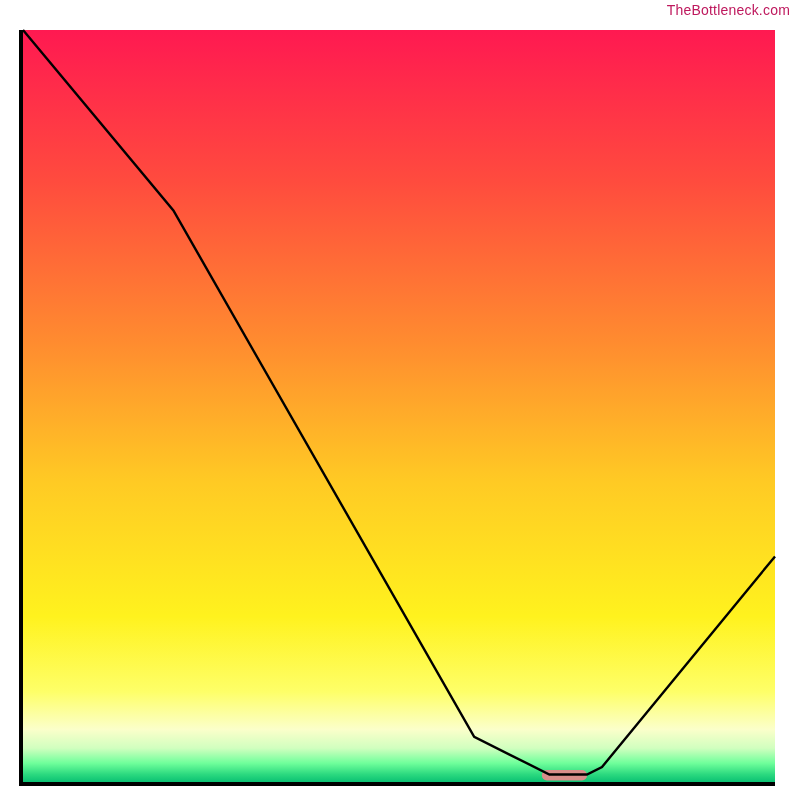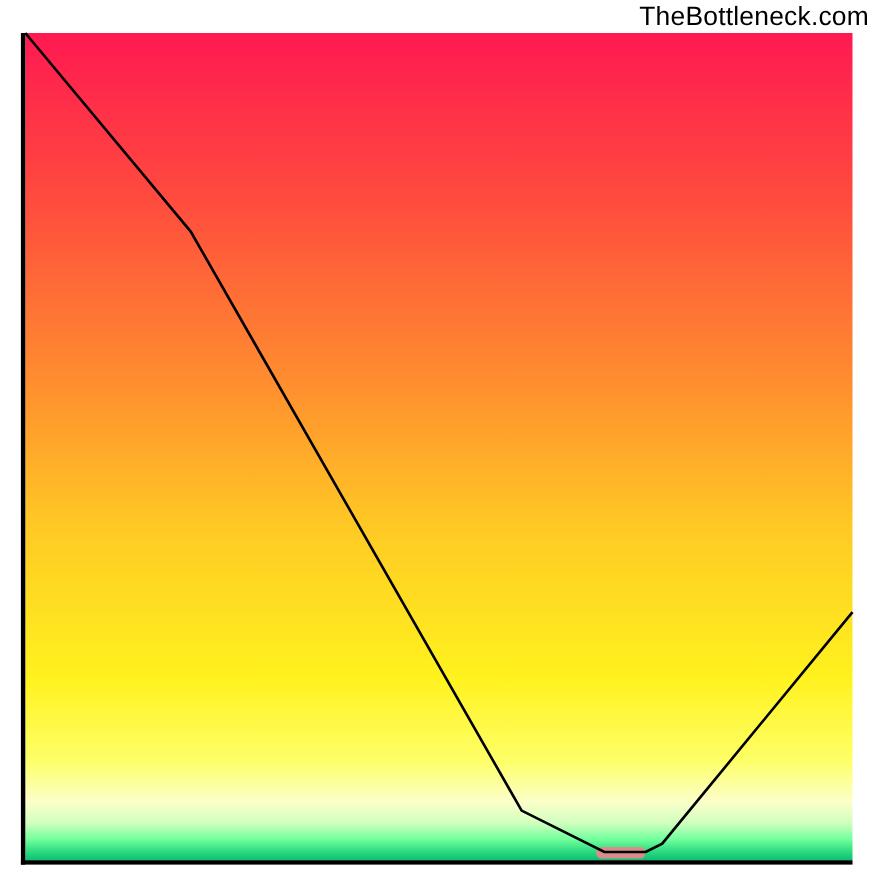--- a/index.html
+++ b/index.html
@@ -12,22 +12,22 @@
   }
   .container {
     position: relative;
     width: 800px;
     height: 800px;
   }
   .watermark {
     position: absolute;
     top: 2px;
     right: 10px;
-    color: #000000;
-    font-size: 24px;
+    color: #be185d;
+    font-size: 14px;
     font-weight: 500;
     letter-spacing: 0.2px;
   }
   svg {
     display: block;
   }
 </style>
 </head>
 <body>
 

